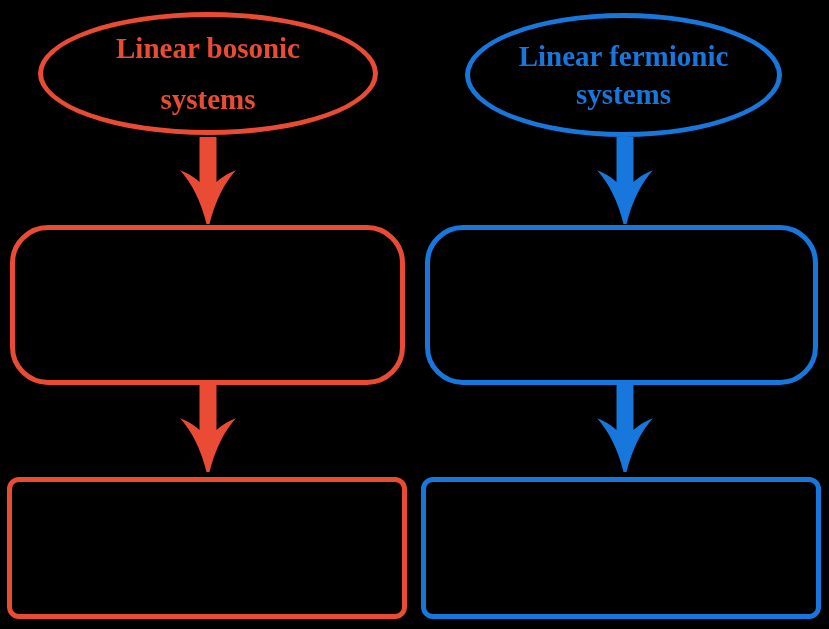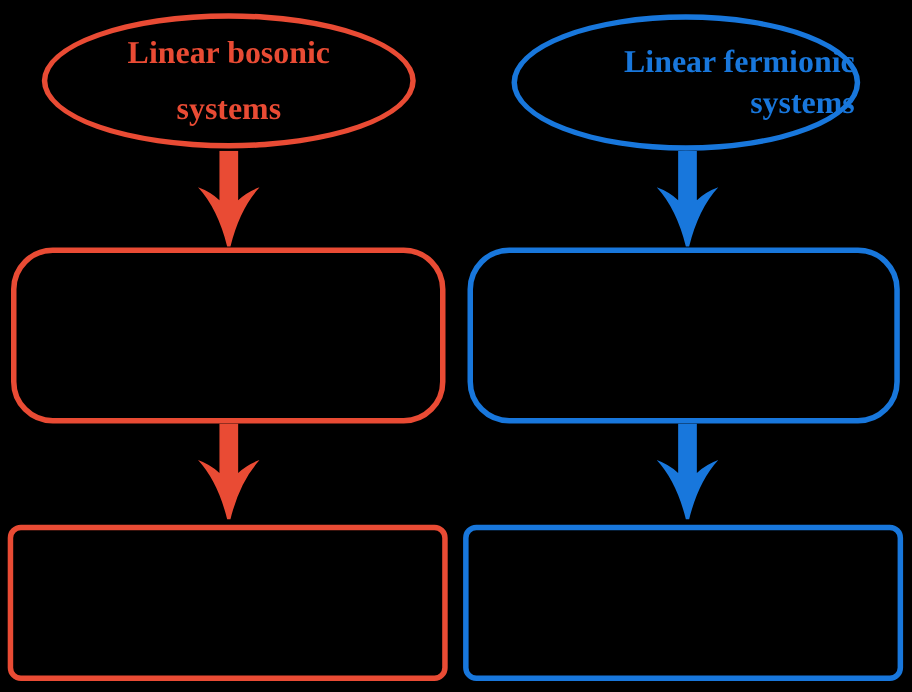--- a/index.html
+++ b/index.html
@@ -44,21 +44,21 @@
   .arrow svg { display: block; width: 100%; height: 100%; }
 
   
   .c0 .ellipse { left: 38px;  top: 12px;  width: 340px; height: 123px; gap: 13px; }
   .c0 .box1    { left: 10px;  top: 225px; width: 395px; height: 160px; }
   .c0 .box2    { left: 7px;   top: 477px; width: 400px; height: 142px; }
   .c0 .arrow1  { left: 180px; top: 137px; }
   .c0 .arrow2  { left: 180px; top: 385px; }
 
   
-  .c1 .ellipse { left: 465px; top: 13px;  width: 317px; height: 124px; align-items: flex-end; }
+  .c1 .ellipse { left: 465px; top: 13px;  width: 317px; height: 124px; }
   .c1 .box1    { left: 425px; top: 225px; width: 393px; height: 160px; }
   .c1 .box2    { left: 421px; top: 477px; width: 400px; height: 142px; }
   .c1 .arrow1  { left: 597px; top: 137px; }
   .c1 .arrow2  { left: 597px; top: 385px; }
 </style>
 </head>
 <body>
 
 <div id="stage">
 

